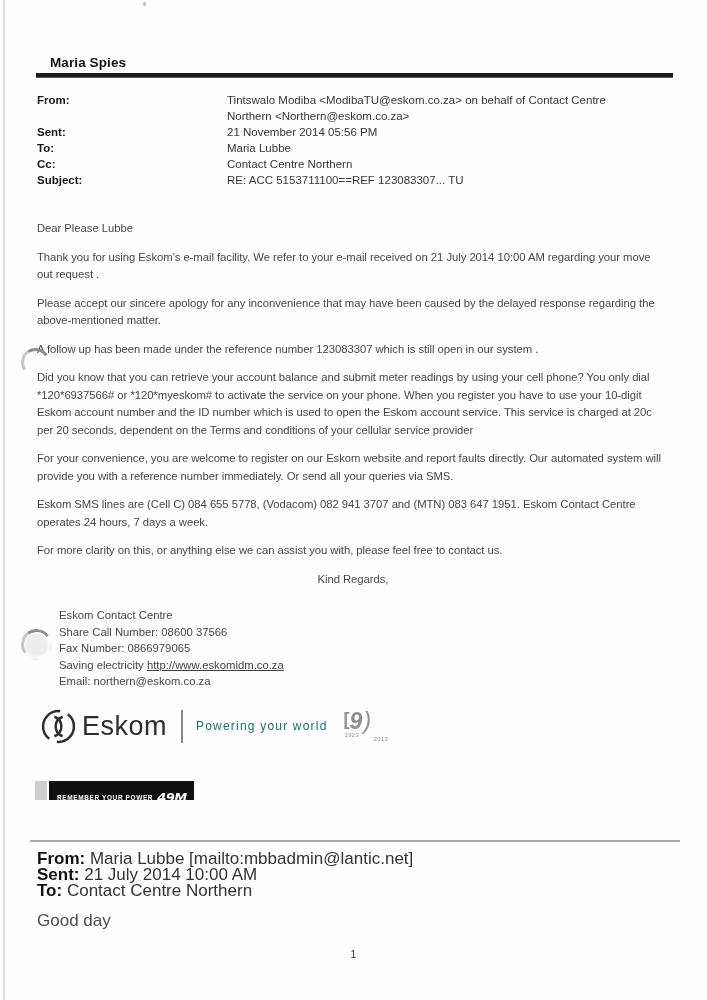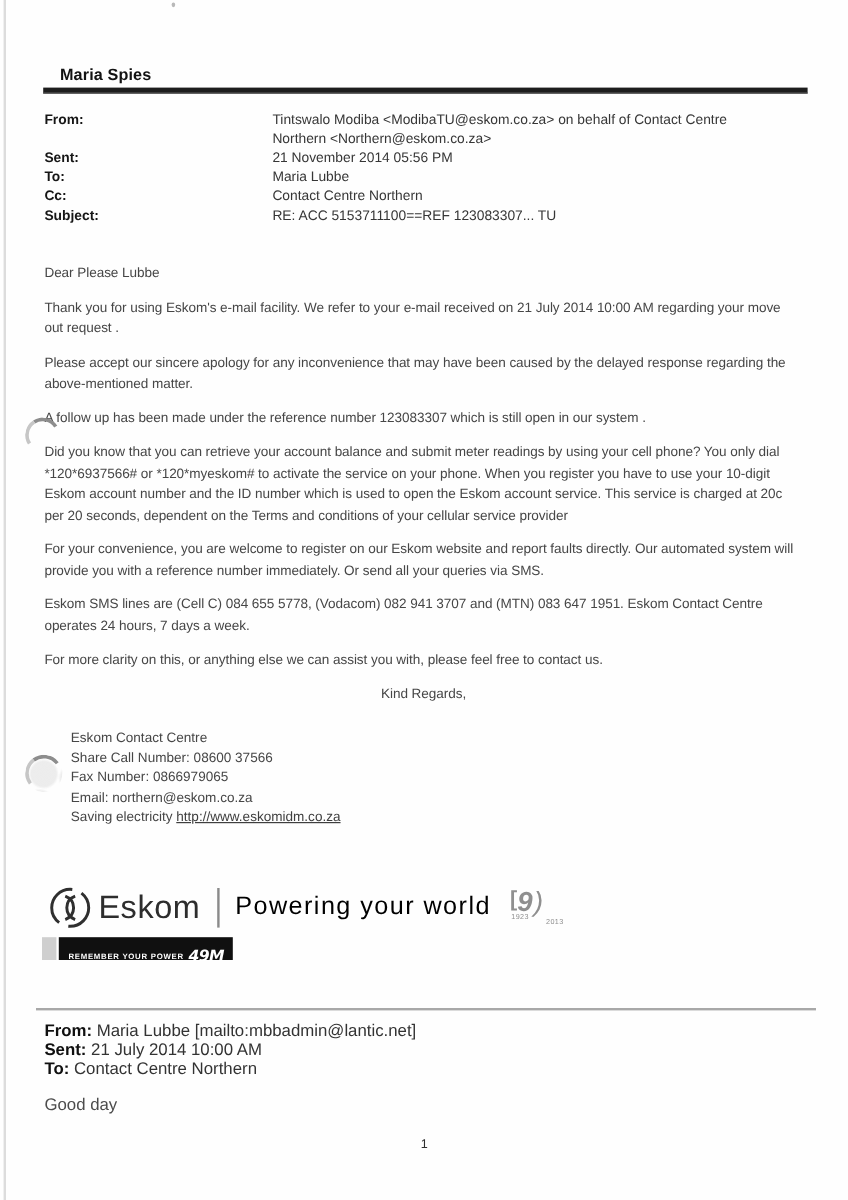--- a/index.html
+++ b/index.html
@@ -51,31 +51,31 @@
     border:3px solid transparent;
     border-top-color:#8d8d8d; border-left-color:#c6c6c6;
   }
   .hole-top { left:21px; top:348px; width:23px; height:23px; transform:rotate(12deg); }
   .hole-bottom {
     left:21px; top:629px; width:25px; height:25px; transform:rotate(8deg);
     background:radial-gradient(circle at 50% 52%, rgba(236,236,236,0.97) 0 58%, rgba(236,236,236,0) 70%);
   }
 
   .logo-row {
-    position:absolute; left:40px; top:736px;
+    position:absolute; left:40px; top:706px;
     display:flex; align-items:center; height:40px;
   }
   .eskom-mark { width:37px; height:37px; }
   .eskom-word {
     font-size:27px; color:#2d2d2d; letter-spacing:0.5px; margin-left:5px;
     font-family:"Liberation Sans", sans-serif;
   }
   .logo-divider { width:2px; height:33px; background:#8a8a8a; margin:0 13px 0 14px; }
   .tagline {
-    font-size:21px; color:#000000; letter-spacing:1.2px; font-weight:400;
+    font-size:12px; color:#0f766e; letter-spacing:1.2px; font-weight:400;
   }
   .anniv { position:relative; margin-left:16px; width:46px; height:36px; color:#8f8f8f; }
   .anniv-num {
     position:absolute; left:6px; top:0px; font-size:23px; font-style:italic;
     letter-spacing:-2px; color:#8f8f8f; font-weight:bold;
   }
   .anniv-brl { position:absolute; left:0; top:1px; font-size:18px; font-weight:bold; color:#8f8f8f; }
   .anniv-y1 { position:absolute; left:1px; top:24px; font-size:6px; letter-spacing:0.3px; }
   .anniv-y2 { position:absolute; left:30px; top:28px; font-size:6px; letter-spacing:0.3px; }
 
@@ -90,21 +90,21 @@
     font-size:13px; font-style:italic; font-weight:bold; margin-left:4px;
     font-family:"DejaVu Sans", sans-serif; letter-spacing:-0.5px;
   }
 
   .quoted-separator {
     position:absolute; left:30px; top:840px; width:650px; height:0;
     border-top:2px solid #a8a8a8;
   }
   .quoted {
     position:absolute; left:37px; top:851px; width:630px;
-    font-size:14px; line-height:15.8px; color:#333333;
+    font-size:17px; line-height:15.8px; color:#333333;
   }
   .quoted .qlabel { font-weight:bold; color:#101010; }
   .quoted-greeting { margin-top:15px; color:#4c4c4c; }
 
   .page-number {
     position:absolute; left:0; right:0; top:948px; text-align:center;
     font-size:10.5px; color:#2e2e2e;
   }
 </style>
 </head>
@@ -150,24 +150,24 @@
     <p class="para-joined">For your convenience, you are welcome to register on our Eskom website and report faults directly.  Our automated system will provide you with a reference number immediately.  Or send all your queries via SMS.</p>
     <p class="para-joined-last">Eskom SMS lines are (Cell C) 084 655 5778, (Vodacom) 082 941 3707 and (MTN) 083 647 1951. Eskom Contact Centre operates 24 hours, 7 days a week.</p>
     <p>For more clarity on this, or anything else we can assist you with, please feel free to contact us.</p>
     <p class="closing">Kind Regards,</p>
   </div>
 
   <div class="signature">
     <div>Eskom Contact Centre</div>
     <div>Share Call Number: 08600 37566</div>
     <div>Fax Number: 0866979065</div>
-    <div>Email: northern@eskom.co.za</div>
     <div>
       <span>Saving electricity </span><span class="sig-link">http://www.eskomidm.co.za</span>
     </div>
+    <div>Email: northern@eskom.co.za</div>
   </div>
 
   <div class="punch-hole hole-top"></div>
   <div class="punch-hole hole-bottom"></div>
 
   <div class="logo-row">
     <svg class="eskom-mark" viewBox="0 0 36 36">
       <circle cx="18" cy="18" r="15" fill="none" stroke="#2f2f2f" stroke-width="2.4" stroke-dasharray="39 8" stroke-dashoffset="14"></circle>
       <path d="M14 8.5 C 23 12, 23 24, 14 27.5" fill="none" stroke="#2f2f2f" stroke-width="2.4"></path>
       <path d="M22 8.5 C 13 12, 13 24, 22 27.5" fill="none" stroke="#2f2f2f" stroke-width="2.4"></path>

